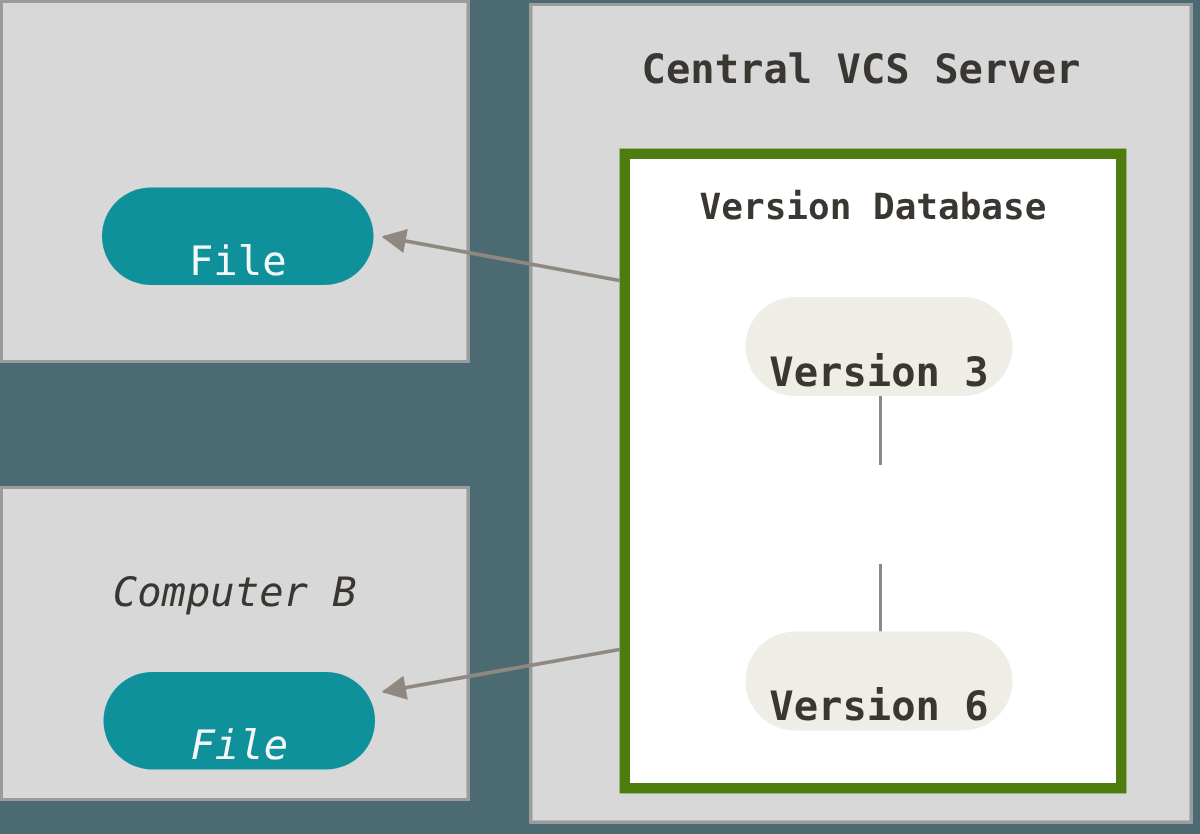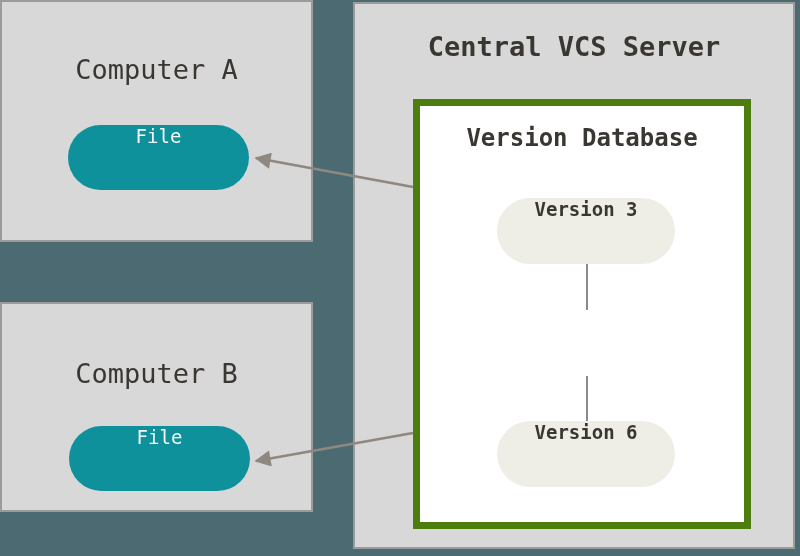--- a/index.html
+++ b/index.html
@@ -33,23 +33,23 @@
   .white-box {
     position: absolute;
     background: #FFFFFF;
     border: 7px solid #4d7c0f;
     box-sizing: border-box;
   }
   .pill {
     position: absolute;
     border-radius: 33px;
     display: flex;
-    align-items: flex-start;
+    align-items: flex-end;
     justify-content: center;
-    font-size: 19px;
+    font-size: 27px;
     white-space: nowrap;
   }
   .file-pill {
     background: #0E919B;
     color: #F5F8F8;
     width: 181px;
     height: 65px;
   }
   .version-pill {
     background: #EFEEE6;
@@ -69,21 +69,21 @@
     width: 800px;
     height: 556px;
     pointer-events: none;
     z-index: 5;
   }
   
   #computer-a-box { left: 0; top: 0; width: 313px; height: 242px; }
   #computer-a-title { top: 52px; }
   #file-a-pill { left: 66px; top: 123px; }
 
-  #computer-b-box { left: 0; top: 302px; width: 313px; height: 210px; }
+  #computer-b-box { left: 0; top: 324px; width: 313px; height: 210px; font-style: italic; }
   #computer-b-title { top: 54px; }
   #file-b-pill { left: 67px; top: 122px; }
 
   #server-box { left: 353px; top: 2px; width: 442px; height: 547px; font-weight: bold; }
   #server-title { top: 27px; }
 
   #version-db-box { left: 58px; top: 95px; width: 338px; height: 430px; }
   #version-db-title { top: 18px; font-size: 24px; }
 
   #version-3-pill { left: 77px; top: 92px; }
@@ -91,21 +91,20 @@
   #version-1-pill { left: 77px; top: 315px; }
   #connector-3-2 { left: 166px; top: 158px; height: 46px; }
   #connector-2-1 { left: 166px; top: 270px; height: 45px; }
 </style>
 </head>
 <body>
 
 <div class="canvas">
 
   <div class="gray-box" id="computer-a-box">
-    <div class="box-title" id="computer-a-title">Computer A</div>
     <div class="pill file-pill" id="file-a-pill">
       <span>File</span>
     </div>
   </div>
 
   <div class="gray-box" id="computer-b-box">
     <div class="box-title" id="computer-b-title">Computer B</div>
     <div class="pill file-pill" id="file-b-pill">
       <span>File</span>
     </div>

